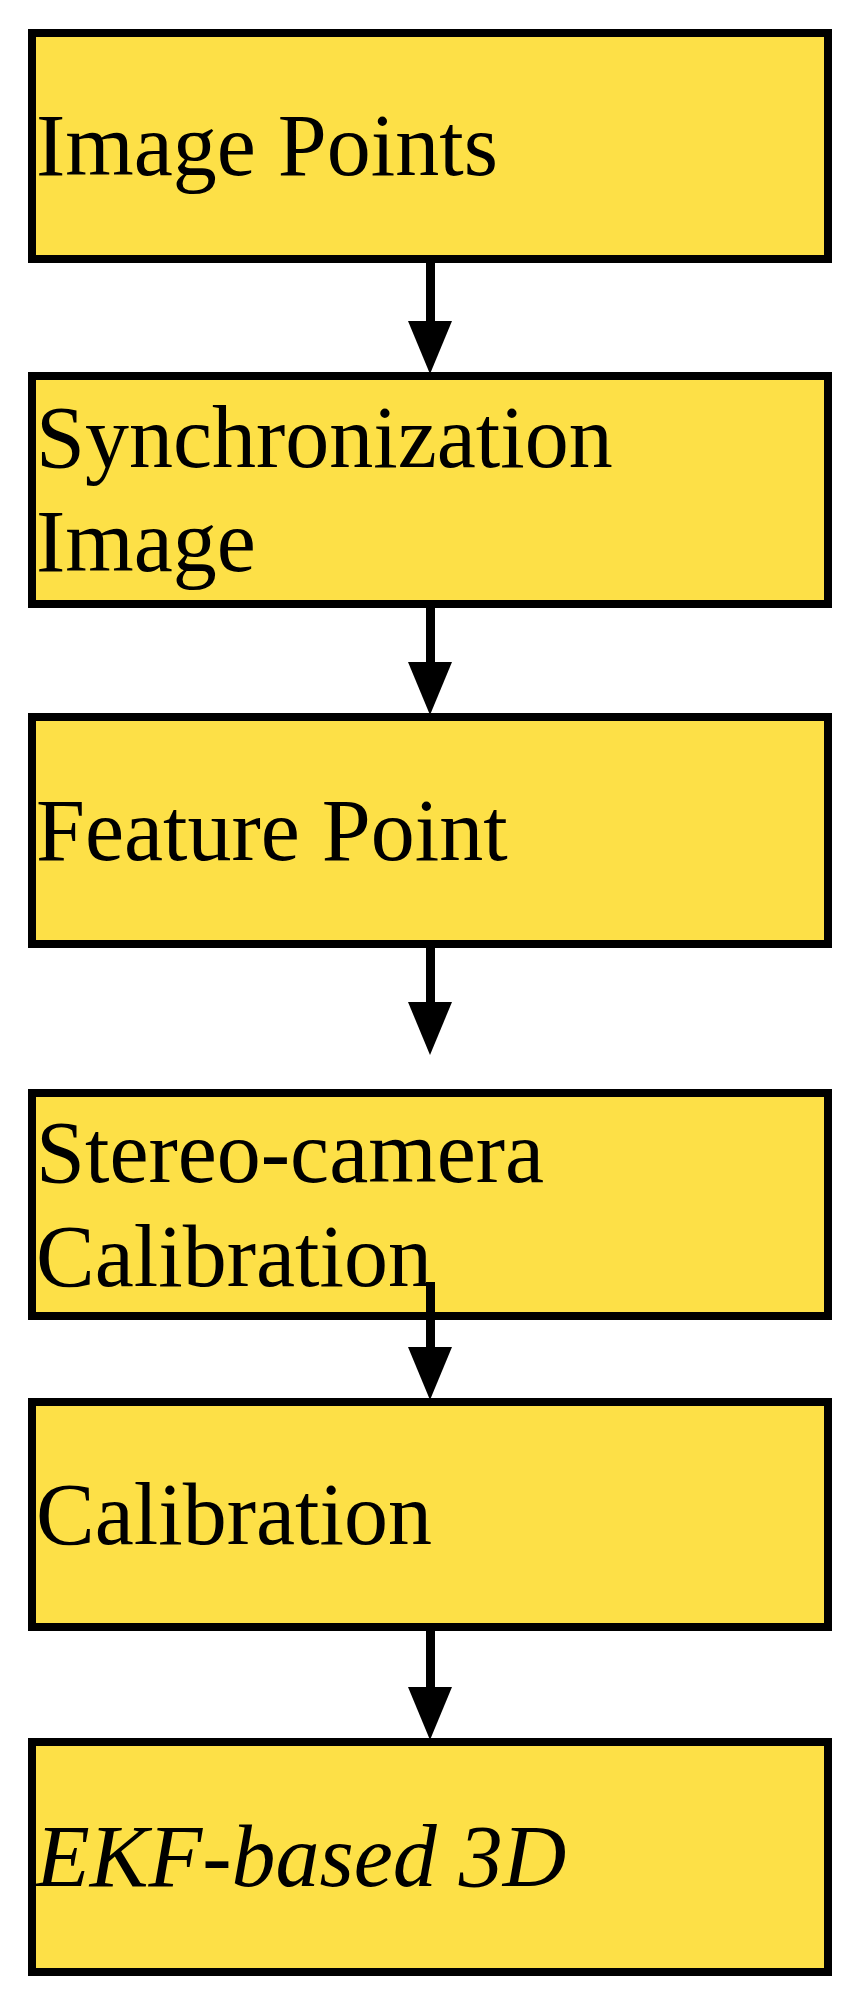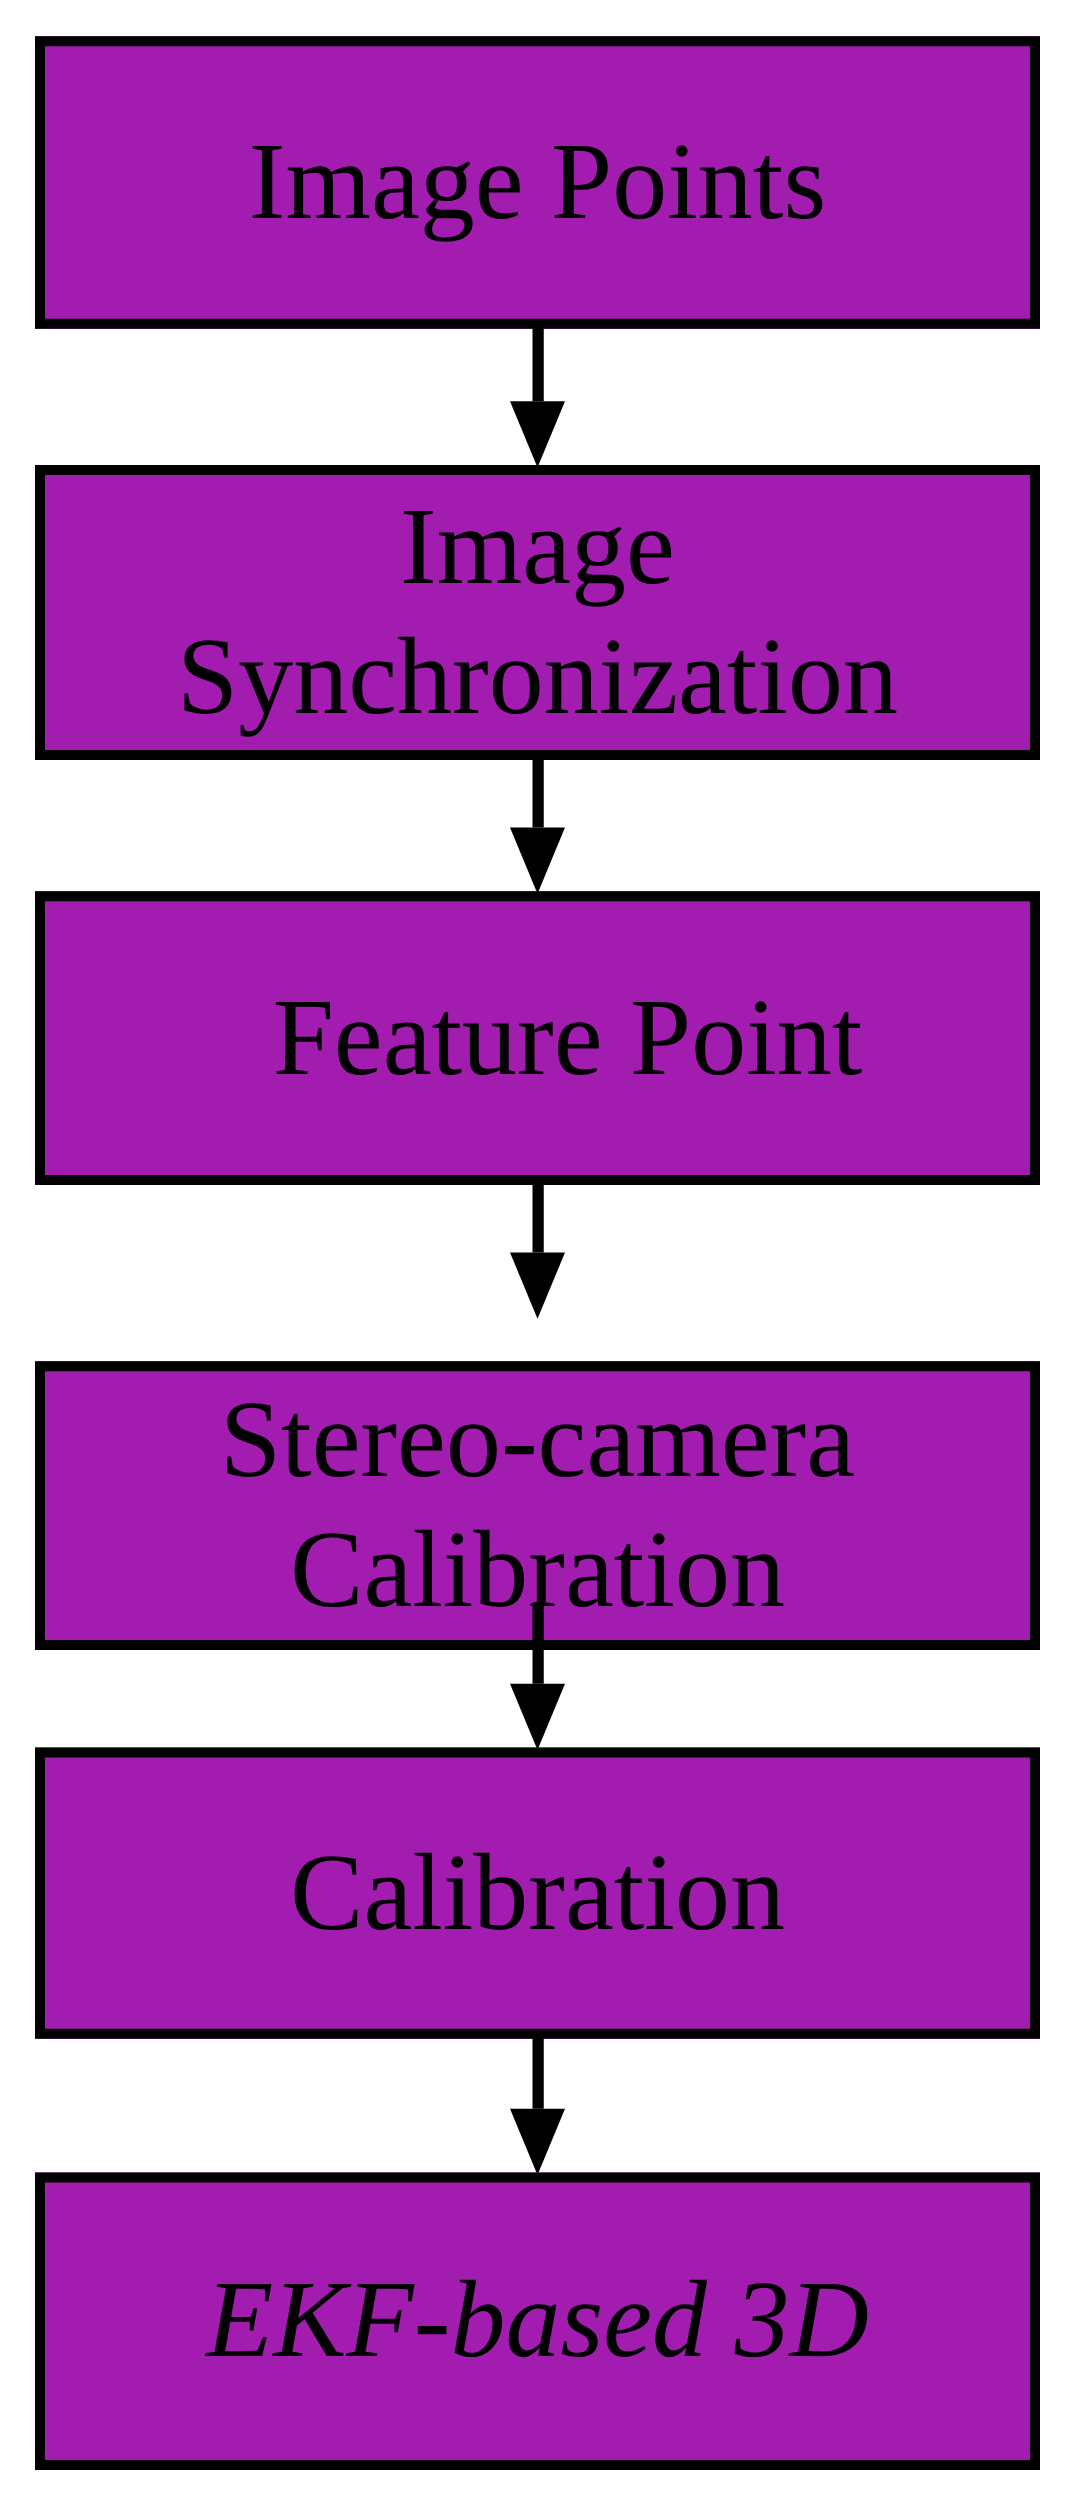--- a/index.html
+++ b/index.html
@@ -15,37 +15,37 @@
     font-family: "Liberation Serif", "DejaVu Serif", serif;
     color: #000000;
     overflow: hidden;
   }
   .node {
     position: absolute;
     left: 28px;
     width: 804px;
     box-sizing: border-box;
     border: 8px solid #000000;
-    background: #a21caf;
+    background: #fde047;
     display: flex;
     flex-direction: column;
-    align-items: center;
+    align-items: flex-start;
     justify-content: center;
     text-align: center;
   }
   .node .line {
     display: block;
     font-size: 88px;
     line-height: 104px;
     white-space: nowrap;
     color: #000000;
   }
   .node-1 { top: 29px;   height: 234px; }
   .node-2 { top: 372px;  height: 236px; }
-  .node-3 { top: 713px;  height: 235px; padding-left: 48px; }
+  .node-3 { top: 713px;  height: 235px; }
   .node-4 { top: 1053px; height: 231px; margin-top: 36px; }
   .node-5 { top: 1398px; height: 233px; }
   .node-6 { top: 1738px; height: 238px; font-style: italic; }
 
   .arrow {
     position: absolute;
     left: 408px;
     width: 44px;
     display: flex;
     flex-direction: column;
@@ -78,22 +78,22 @@
   <div class="node node-1">
     <span class="line">Image Points</span>
   </div>
 
   <div class="arrow arrow-1">
     <div class="shaft"></div>
     <div class="head"></div>
   </div>
 
   <div class="node node-2">
+    <span class="line">Synchronization</span>
     <span class="line">Image</span>
-    <span class="line">Synchronization</span>
   </div>
 
   <div class="arrow arrow-2">
     <div class="shaft"></div>
     <div class="head"></div>
   </div>
 
   <div class="node node-3">
     <span class="line">Feature Point</span>
   </div>

